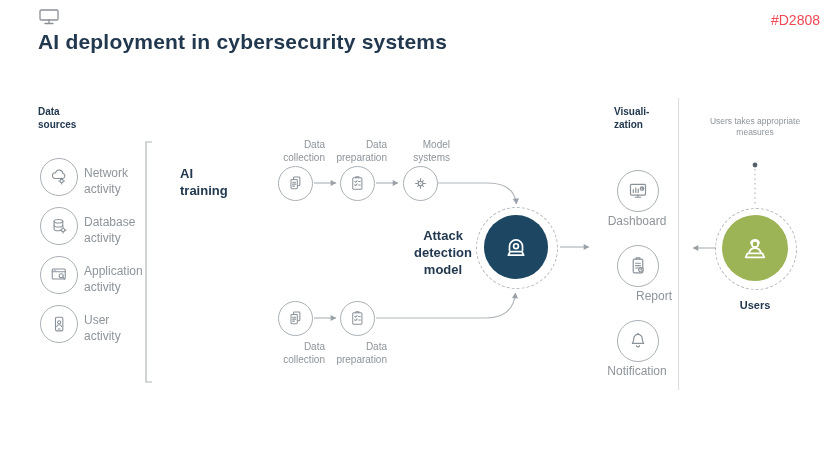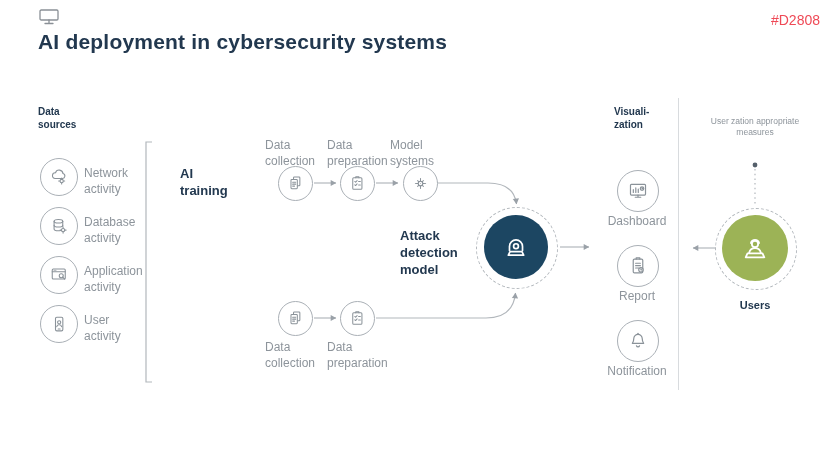--- a/index.html
+++ b/index.html
@@ -4,21 +4,21 @@
 <style>
   html,body{margin:0;padding:0;background:#fff;}
   .canvas{position:relative;width:836px;height:470px;background:#ffffff;
           font-family:"Liberation Sans",sans-serif;overflow:hidden;color:#22384f;}
   .abs{position:absolute;}
   .title{font-size:21px;font-weight:600;color:#22384f;letter-spacing:.2px;}
   .slide-id{font-size:14px;color:#ef4956;}
   .sec-head{font-size:10px;font-weight:700;color:#22384f;line-height:1.25;}
   .flow-label{font-size:13px;font-weight:700;color:#22384f;line-height:1.3;}
   .small-label{font-size:12px;color:#8d949b;line-height:1.3;}
-  .step-label{font-size:12px;color:#8d949b;line-height:1.3;text-align:left;}
+  .step-label{font-size:10px;color:#8d949b;line-height:1.3;text-align:right;}
   .preline{white-space:pre-line;}
   .circle{border:1.2px solid #aab0b6;border-radius:50%;background:#fff;
           display:flex;align-items:center;justify-content:center;color:#8a9299;}
   .c36{width:36px;height:36px;}
   .c33{width:33px;height:33px;}
   .c40{width:40px;height:40px;}
   .ring{border:1.3px dashed #b3b8bd;border-radius:50%;background:transparent;}
   .model-circle{width:64px;height:64px;border-radius:50%;background:#1c4662;
                 display:flex;align-items:center;justify-content:center;color:#fff;}
   .users-circle{width:66px;height:66px;border-radius:50%;background:#9cb356;
@@ -171,21 +171,21 @@
       <svg class="ic" viewBox="0 0 24 24" width="19" height="19" fill="none" stroke="currentColor" stroke-width="1.3" stroke-linecap="round" stroke-linejoin="round">
         <rect x="6" y="4.6" width="11.6" height="14.8" rx="1.3"></rect>
         <path d="M9.8 4.6V3.4h4v1.2"></path>
         <path d="M8.6 9.4l1 1 1.9-2.1 M13.4 9.6h2.2"></path>
         <path d="M8.6 13.6l1 1 1.9-2.1 M13.4 13.8h2.2"></path>
       </svg>
     </span>
   </div>
   <div class="abs step-label" style="left:327px;top:340px;width:60px;">Data preparation</div>
 
-  <div class="abs flow-label" style="left:400px;top:228px;width:64px;text-align:left;">Attack detection model</div>
+  <div class="abs flow-label" style="left:411px;top:228px;width:64px;text-align:center;">Attack detection model</div>
   <div class="abs ring" style="left:476px;top:207px;width:80px;height:80px;"></div>
   <div class="abs model-circle" style="left:484px;top:215px;">
     <span>
       <svg class="ic" viewBox="0 0 24 24" width="34" height="34" fill="none" stroke="currentColor" stroke-width="1.2" stroke-linecap="round" stroke-linejoin="round">
         <path d="M7.4 14.4v-2.8a4.6 4.6 0 0 1 9.2 0v2.8"></path>
         <circle cx="12" cy="11.4" r="1.7"></circle>
         <path d="M6.6 17.8l1.2-2.6h8.4l1.2 2.6Z"></path>
       </svg>
     </span>
   </div>
@@ -210,36 +210,36 @@
     <span>
       <svg class="ic" viewBox="0 0 24 24" width="22" height="22" fill="none" stroke="currentColor" stroke-width="1.3" stroke-linecap="round" stroke-linejoin="round">
         <rect x="6.8" y="4.4" width="10.4" height="15.2" rx="1.3"></rect>
         <path d="M10 4.4V3.2h4v1.2"></path>
         <path d="M9.4 9h5.2 M9.4 11.6h5.2 M9.4 14.2h3.4"></path>
         <circle cx="15.2" cy="16.2" r="2.4" fill="#fff"></circle>
         <path d="M15.2 15v1.2h1"></path>
       </svg>
     </span>
   </div>
-  <div class="abs small-label" style="left:602px;top:289px;width:70px;text-align:center;">Report</div>
+  <div class="abs small-label" style="left:602px;top:289px;width:70px;text-align:right;">Report</div>
 
   <div class="abs circle c40" style="left:617px;top:320px;">
     <span>
       <svg class="ic" viewBox="0 0 24 24" width="22" height="22" fill="none" stroke="currentColor" stroke-width="1.3" stroke-linecap="round" stroke-linejoin="round">
         <path d="M12 4.8a4.6 4.6 0 0 1 4.6 4.6c0 3 .7 4.1 1.6 5.1H5.8c.9-1 1.6-2.1 1.6-5.1A4.6 4.6 0 0 1 12 4.8Z"></path>
         <path d="M12 4.8V3.6"></path>
         <path d="M10.3 17.2a1.8 1.8 0 0 0 3.4 0"></path>
       </svg>
     </span>
   </div>
   <div class="abs small-label" style="left:602px;top:364px;width:70px;text-align:center;">Notification</div>
 
   <div class="abs divider" style="left:678px;top:98px;height:292px;"></div>
 
-  <div class="abs small-label" style="left:705px;top:116px;width:100px;text-align:center;font-size:8.5px;">User zation appropriate measures</div>
+  <div class="abs small-label" style="left:705px;top:116px;width:100px;text-align:center;font-size:8.5px;">Users takes appropriate measures</div>
 
   <div class="abs ring" style="left:715px;top:208px;width:80px;height:80px;"></div>
   <div class="abs users-circle" style="left:722px;top:215px;">
     <span>
       <svg class="ic" viewBox="0 0 24 24" width="36" height="36" fill="none" stroke="currentColor" stroke-width="1.2" stroke-linecap="round" stroke-linejoin="round">
         <circle cx="12" cy="9.4" r="2.1"></circle>
         <path d="M9.3 8.7a2.8 2.8 0 0 1 5.4 0"></path>
         <path d="M8.1 15.2a4 4 0 0 1 7.8 0"></path>
         <path d="M5.8 18.2 7 15.6h10l1.2 2.6Z"></path>
       </svg>

